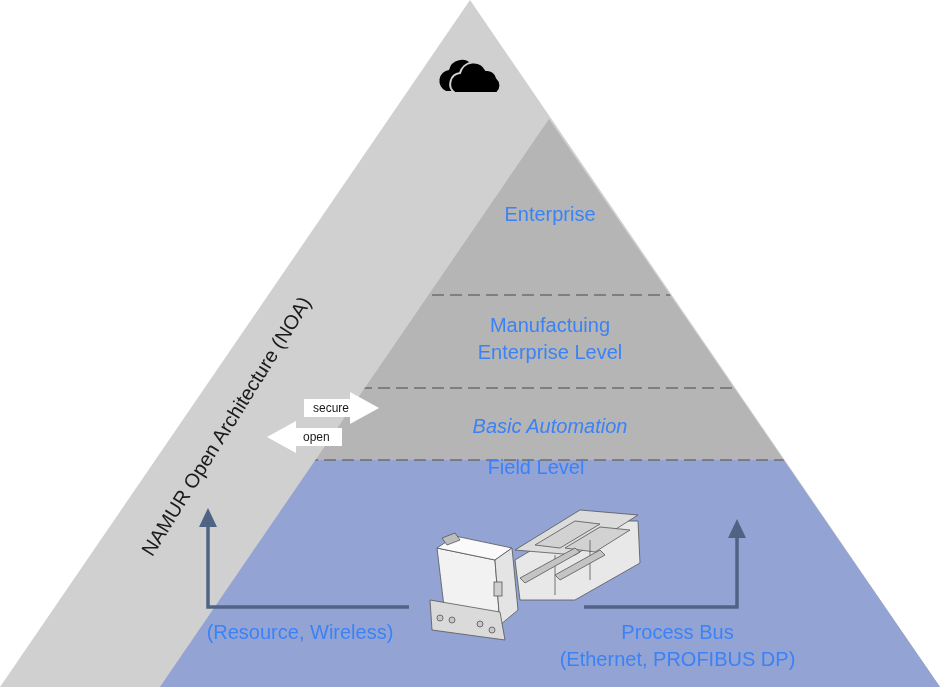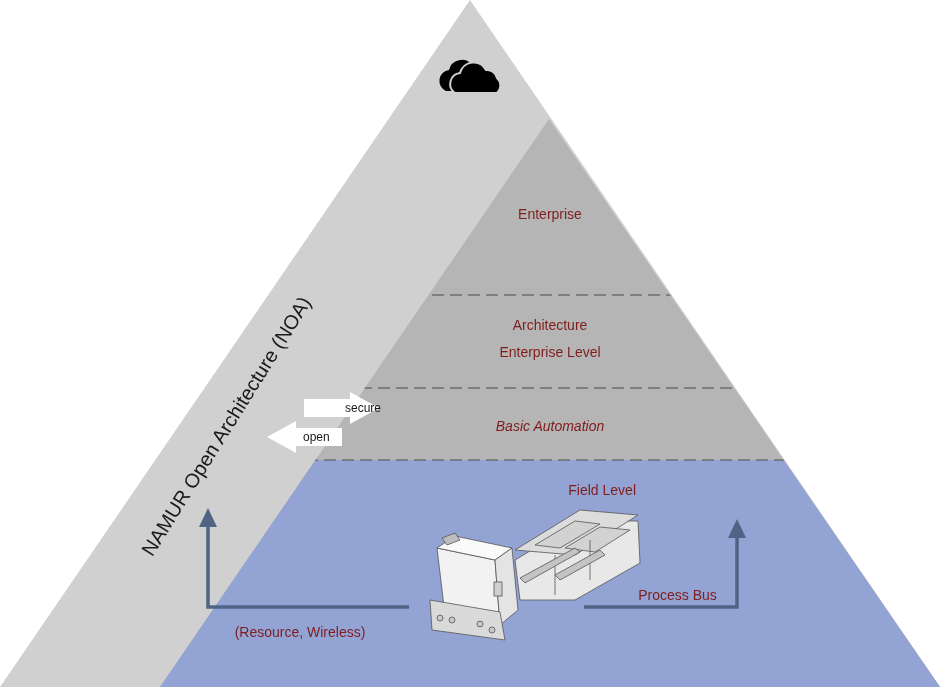--- a/index.html
+++ b/index.html
@@ -1,20 +1,20 @@
 <!DOCTYPE html>
 <html><head>
   <meta charset="utf-8">
   <style>
     html, body { margin: 0; padding: 0; background: #ffffff; }
     body { width: 940px; height: 687px; overflow: hidden; position: relative;
            font-family: "Liberation Sans", sans-serif; }
     #stage { position: absolute; left: 0; top: 0; width: 940px; height: 687px; }
-    .lbl { position: absolute; text-align: center; color: #7f1d1d;
-           font-size: 14px; line-height: 27px; font-family: "Liberation Sans", sans-serif; }
+    .lbl { position: absolute; text-align: center; color: #3b82f6;
+           font-size: 20px; line-height: 27px; font-family: "Liberation Sans", sans-serif; }
     .tag { position: absolute; font-size: 12px; color: #1a1a1a; font-family: "Liberation Sans", sans-serif; }
     .rot { position: absolute; font-size: 20px; color: #1a1a1a; white-space: nowrap;
            transform-origin: 0 0; font-family: "Liberation Sans", sans-serif; }
   </style>
 </head>
 <body>
 
 <div id="stage">
   <svg width="940" height="687" viewBox="0 0 940 687" style="position:absolute;left:0;top:0">
     <defs>
@@ -81,32 +81,33 @@
       <circle cx="492" cy="630" r="3" fill="#c8c8c8"></circle>
     </g>
   </svg>
 
   <div class="rot" style="left:137px; top:548px; transform: rotate(-58deg);">NAMUR Open Architecture (NOA)</div>
 
   <div class="lbl" style="left:450px; top:201px; width:200px;">
     <div>Enterprise</div>
   </div>
   <div class="lbl" style="left:430px; top:312px; width:240px;">
-    <div>Architecture</div>
+    <div>Manufactuing</div>
     <div>Enterprise Level</div>
   </div>
   <div class="lbl" style="left:420px; top:413px; width:260px;font-style:italic;">
     <div>Basic Automation</div>
   </div>
-  <div class="lbl" style="left:436px; top:477px; width:200px;text-align:right;">
+  <div class="lbl" style="left:436px; top:454px; width:200px;">
     <div>Field Level</div>
   </div>
 
-  <span class="tag" style="left:313px; top:401px;margin-left:32px;">secure</span>
+  <span class="tag" style="left:313px; top:401px;">secure</span>
   <span class="tag" style="left:303px; top:430px;">open</span>
 
   <div class="lbl" style="left:190px; top:619px; width:220px;">
     <div>(Resource, Wireless)</div>
   </div>
-  <div class="lbl" style="left:540px; top:582px; width:275px;">
+  <div class="lbl" style="left:540px; top:619px; width:275px;">
     <div>Process Bus</div>
+    <div>(Ethernet, PROFIBUS DP)</div>
   </div>
 </div>
 
 </body></html>

